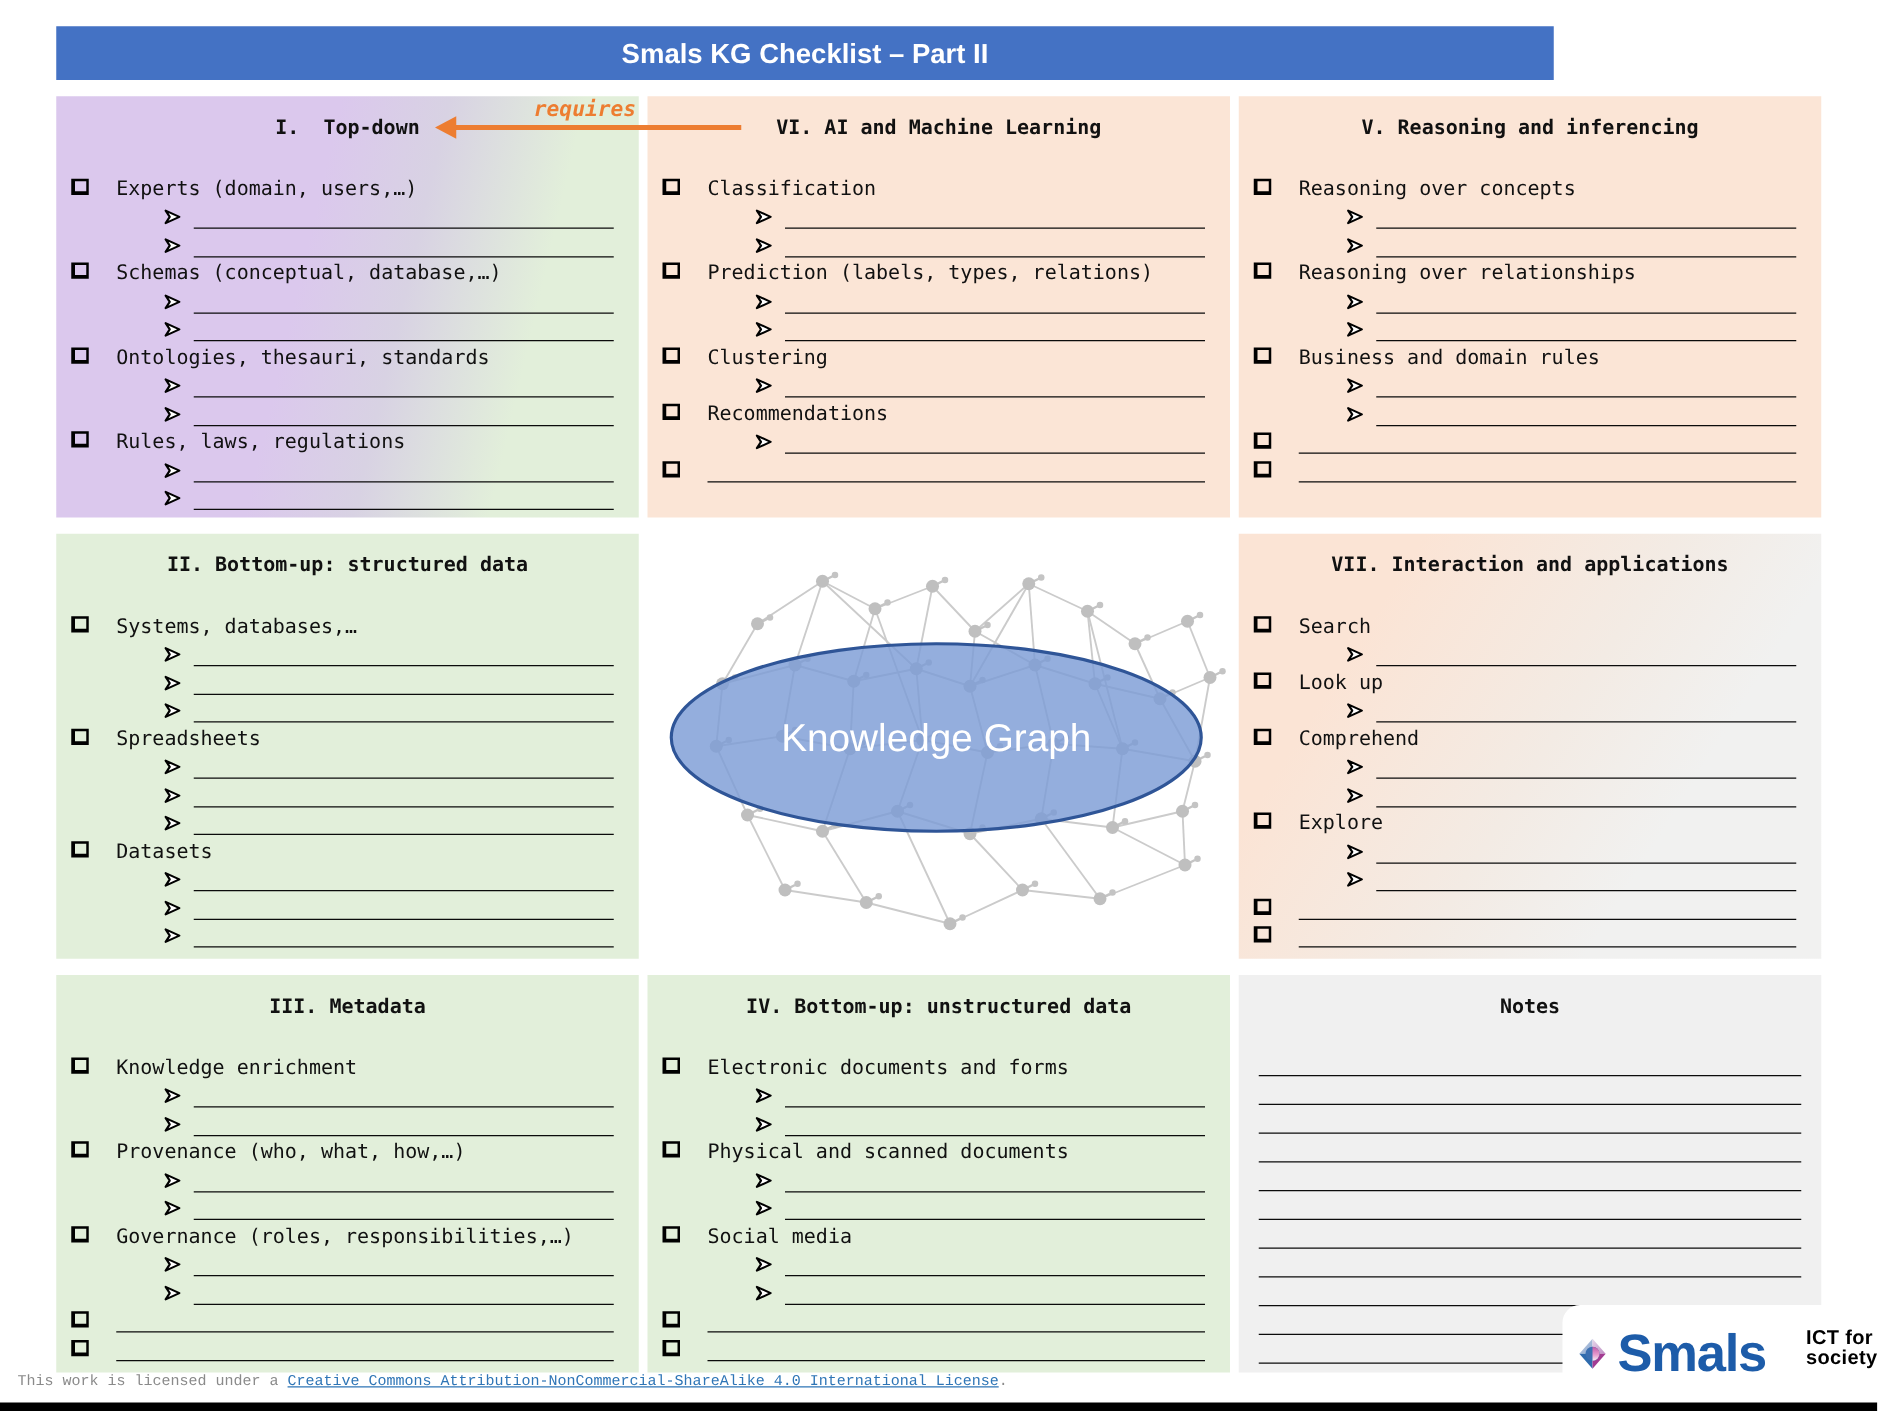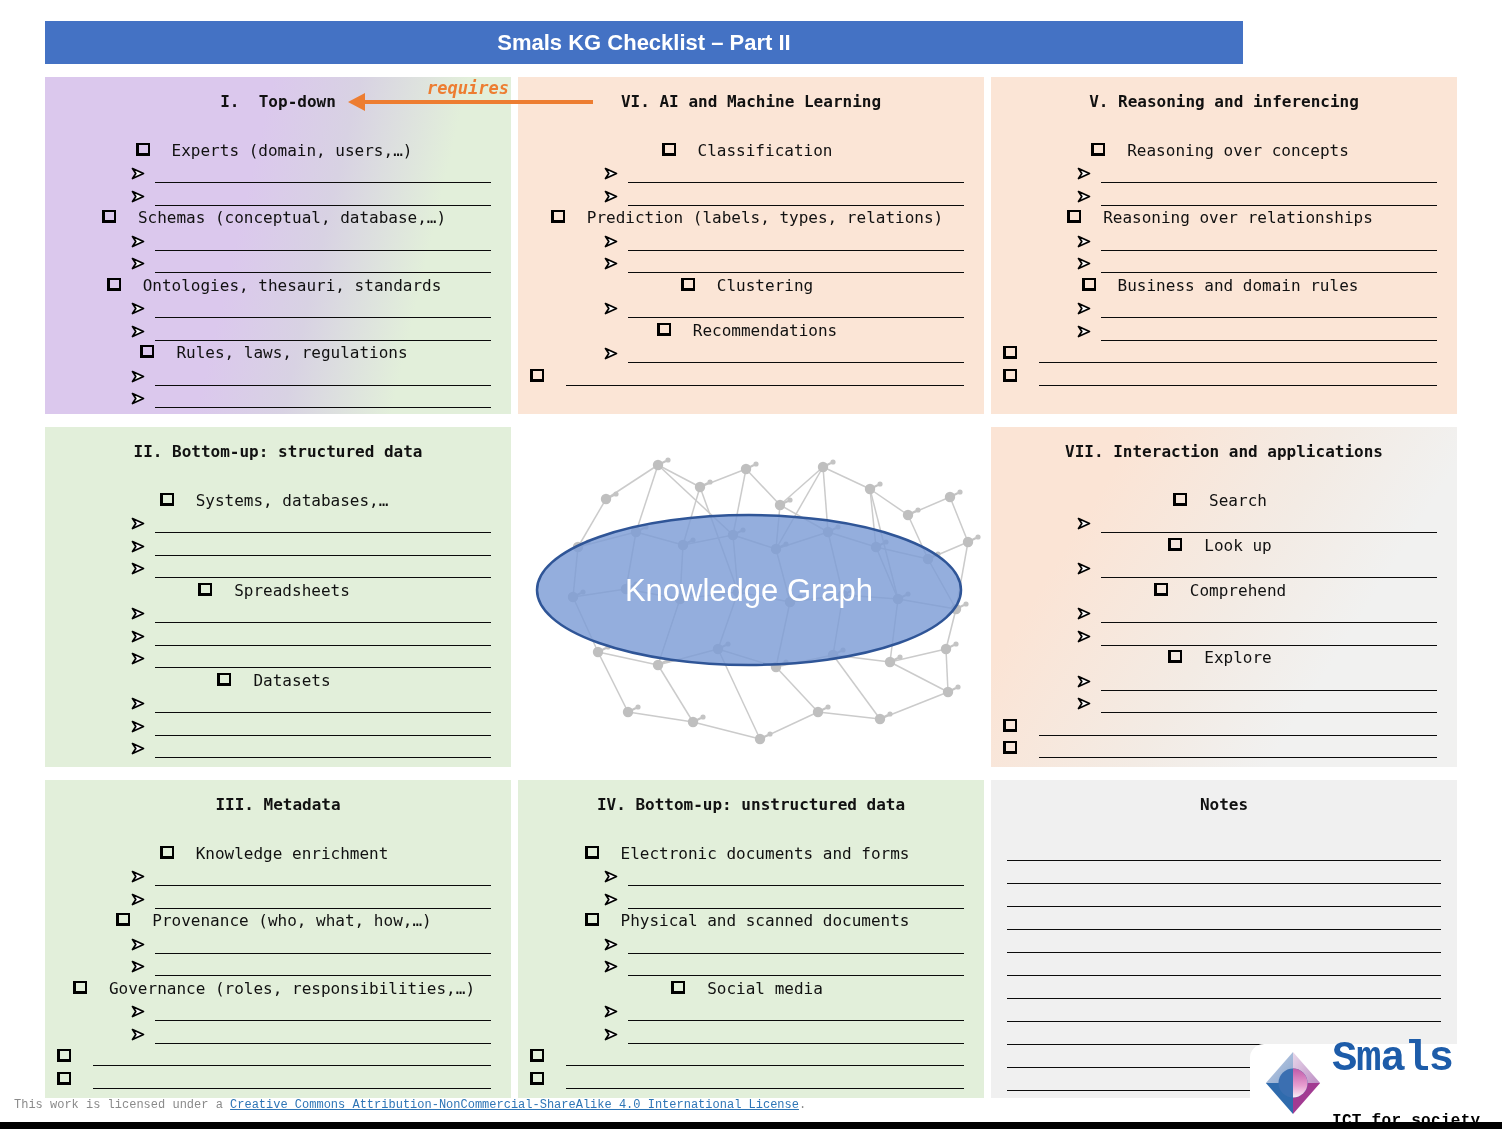--- a/index.html
+++ b/index.html
@@ -18,21 +18,21 @@
   .panel { position: relative; padding-top: 15px; overflow: hidden; }
   .theme-purple-green { background: linear-gradient(103deg, #dbc8ed 0%, #dbc8ed 42%, #d8d2e3 58%, #e2efda 78%, #e2efda 100%); }
   .theme-peach { background: #fbe5d6; }
   .theme-green { background: #e2efda; }
   .theme-peach-gray { background: linear-gradient(122deg, #fbe4d5 0%, #fbe4d5 22%, #f3ebe4 52%, #f1f1f0 72%, #f1f1f0 100%); }
   .theme-notes { background: #f0f0f0; }
 
   .panel-title { text-align: center; font-size: 16px; font-weight: bold; white-space: pre; color: #111; }
   .panel-body { margin-top: 27px; }
   .row { height: 22.5px; display: flex; align-items: flex-end; padding-right: 20px; }
-  .item-row { padding-left: 12px; align-items: center; justify-content: center; }
+  .item-row { padding-left: 12px; align-items: center; }
   .checkbox { width: 14px; height: 13px; border: 2px solid #000; border-left-width: 3px; border-bottom-width: 3px; flex: none; background: transparent; }
   .item-label { margin-left: 22px; font-size: 16px; color: #111; white-space: pre; transform: translateY(1px); }
   .sub-row { padding-left: 86px; }
   .arrow-icon { flex: none; margin-bottom: 3px; line-height: 0; }
   .fill-line { flex: 1; border-bottom: 1.5px solid #0b0b0b; }
   .sub-row .fill-line { margin-left: 10px; }
   .extra-row { padding-left: 12px; }
   .extra-row .checkbox { margin-bottom: 4px; }
   .extra-row .fill-line { margin-left: 22px; }
 
@@ -49,21 +49,21 @@
     border-right: 17px solid #ED7D31; border-top: 9px solid transparent; border-bottom: 9px solid transparent; }
 
   .license { position: absolute; left: 14px; top: 1098px; font-family: Liberation Mono, monospace;
     font-size: 12px; color: #8a8a8a; }
   .license a { color: #2E75B6; text-decoration: underline; cursor: pointer; }
 
   .bottom-bar { position: absolute; left: 0; bottom: 0; width: 100%; height: 7px; background: #000; }
 
   .logo-box { position: absolute; right: 0; bottom: 7px; width: 252px; height: 78px; background: #fff;
     border-top-left-radius: 14px; display: flex; align-items: center; gap: 8px; padding-left: 12px; }
-  .logo-text { display: flex; flex-direction: column; line-height: 1; font-family: Liberation Mono, monospace; gap: 32px; }
+  .logo-text { display: flex; line-height: 1; font-family: Liberation Sans, sans-serif; gap: 32px; }
   .logo-name { font-weight: bold; font-size: 42px; color: #1D5CA9; letter-spacing: -1px; }
   .logo-tag { font-weight: bold; font-size: 16px; color: #000; margin-top: 1px; letter-spacing: 0.3px; }
 </style>
 </head>
 <body>
 
 <div class="page">
 
   <header class="titlebar">
     <span>Smals KG Checklist – Part II</span>

